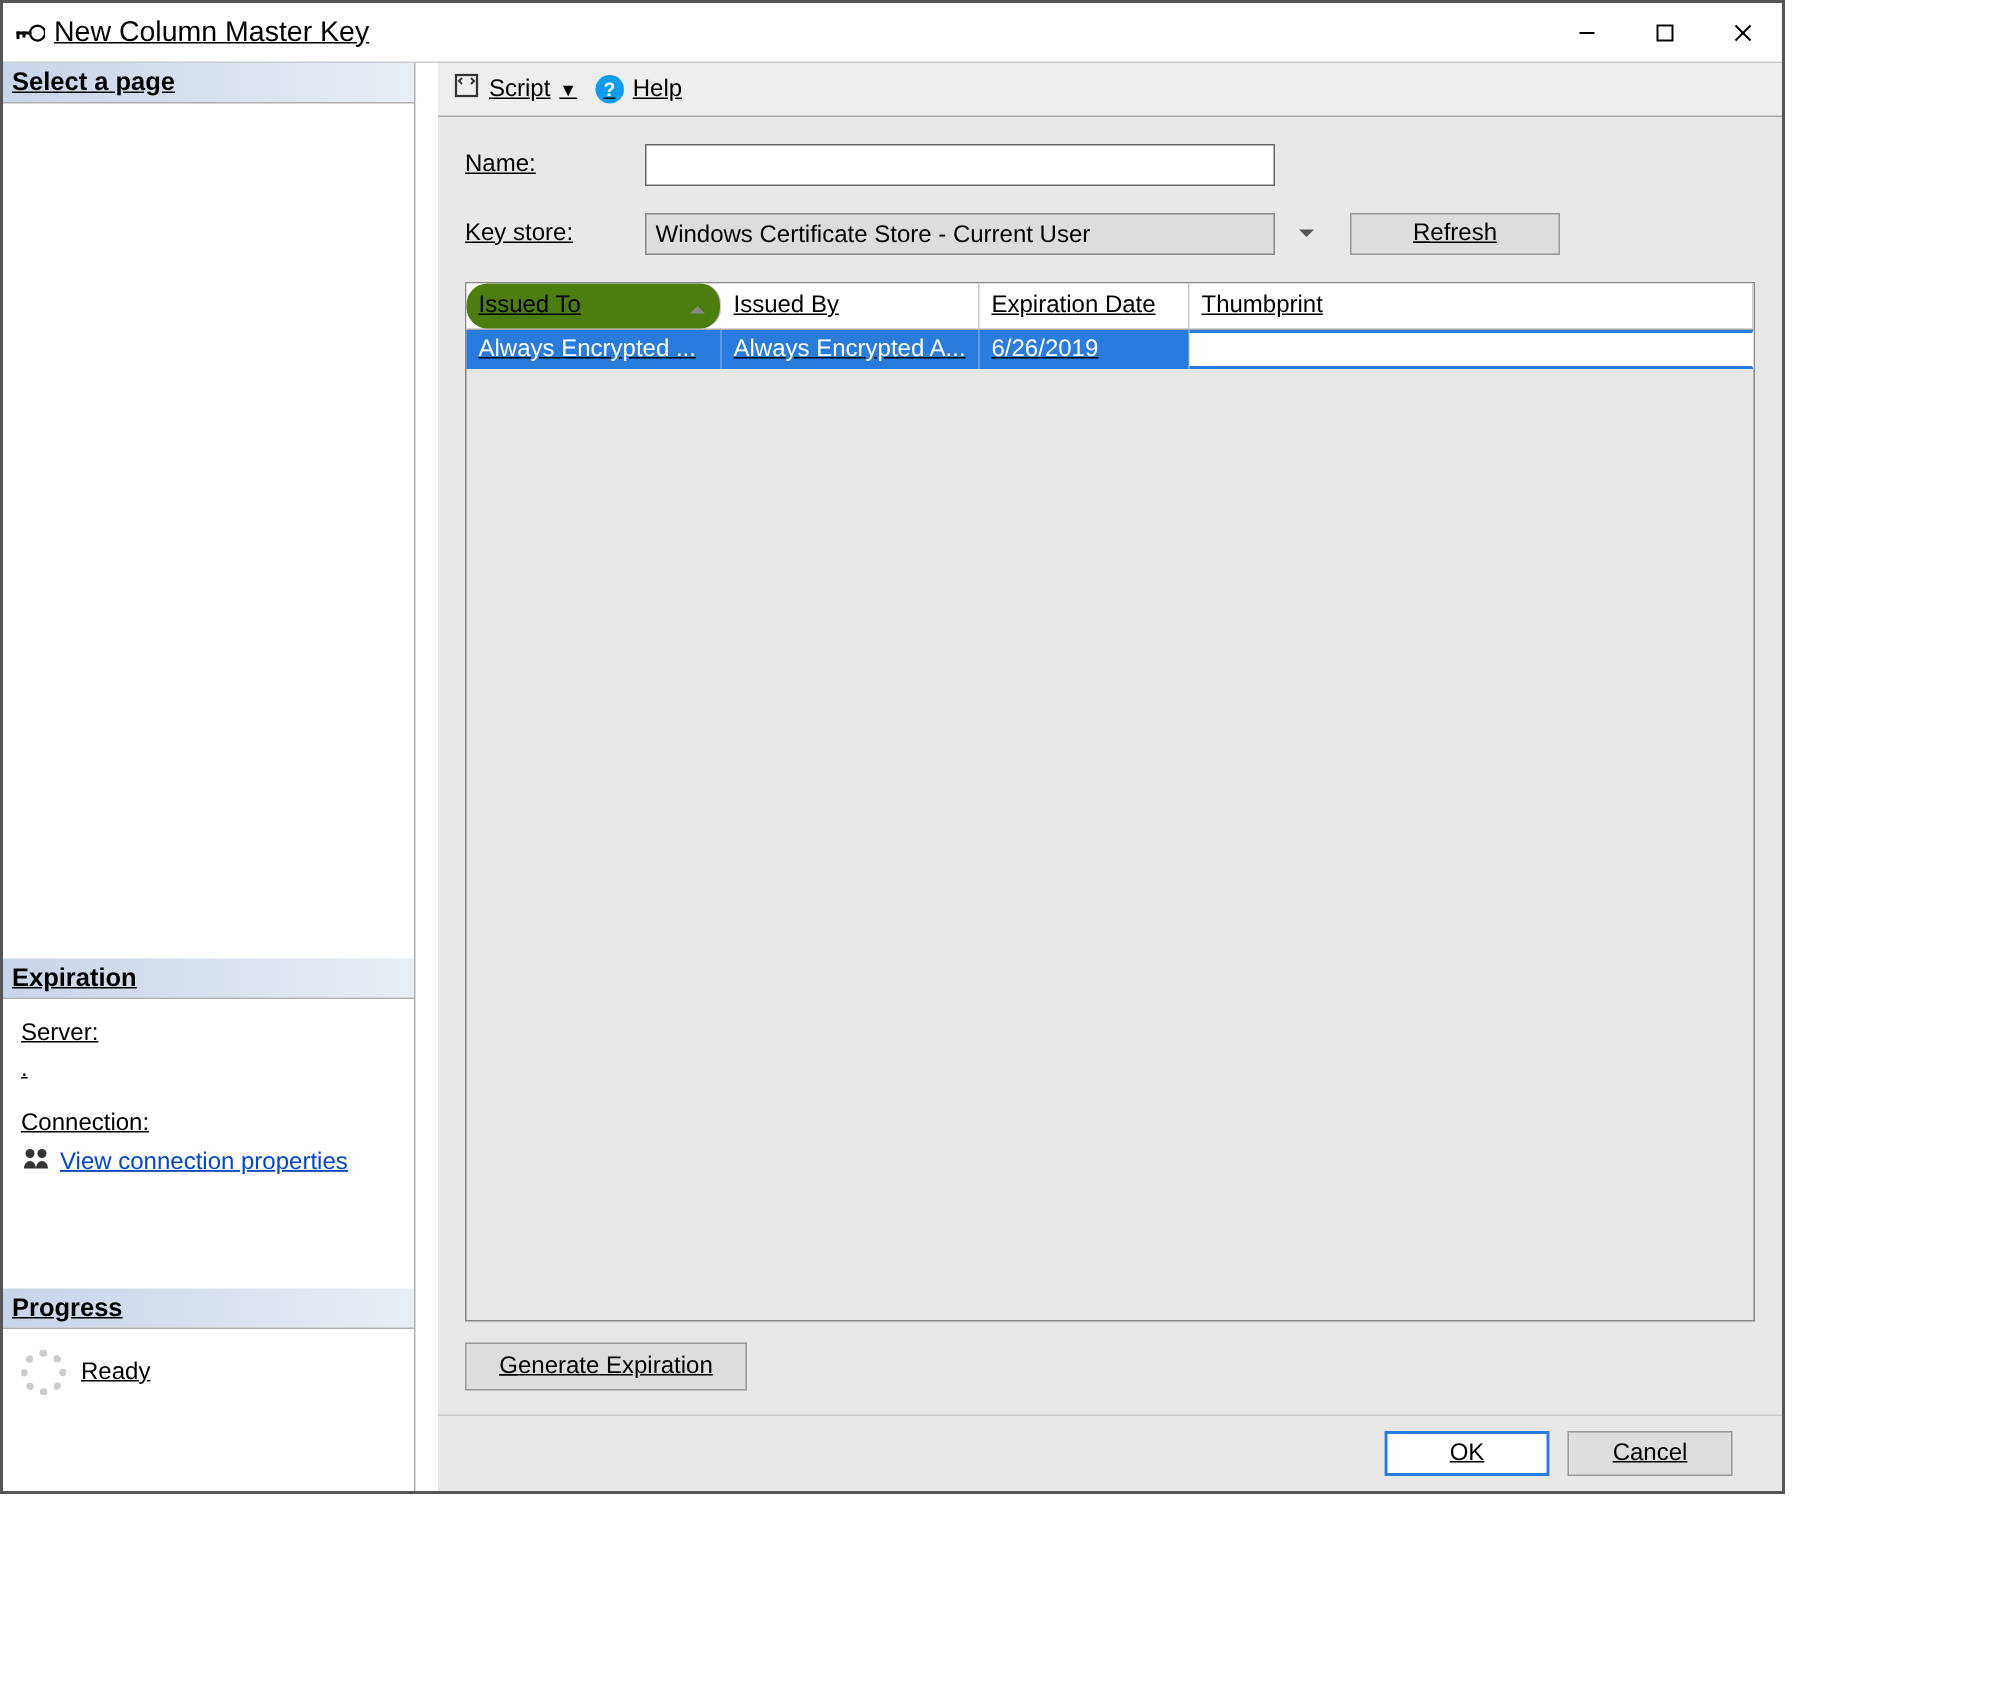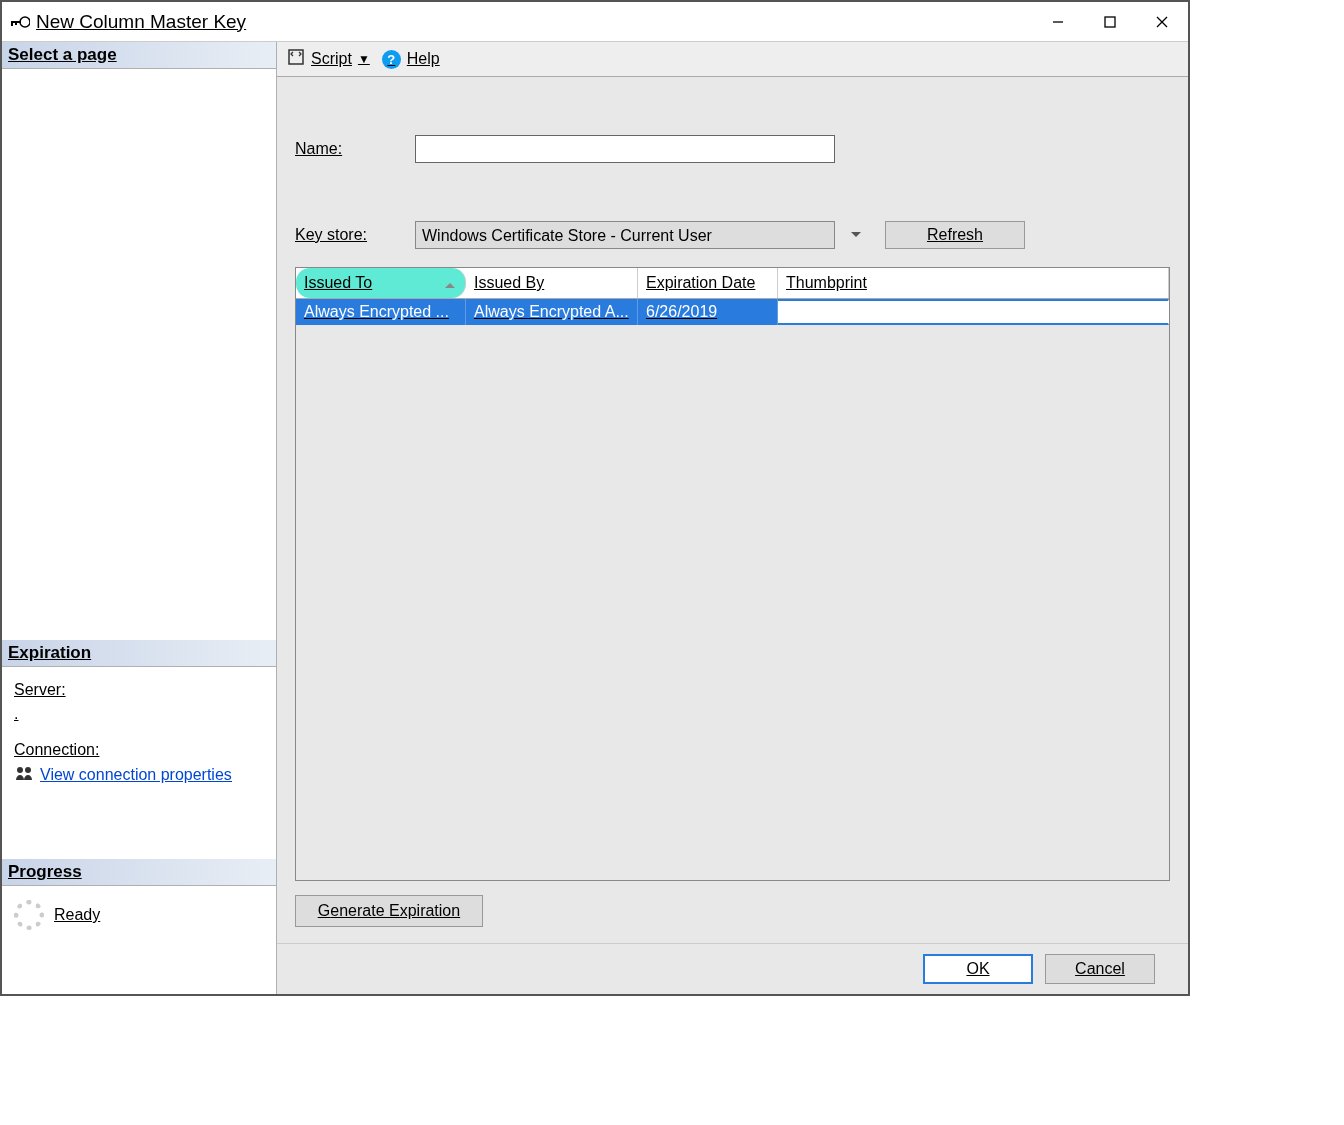--- a/index.html
+++ b/index.html
@@ -3,52 +3,52 @@
 <meta charset="utf-8">
 <style>
 * { box-sizing: border-box; font-family: "Segoe UI", Tahoma, sans-serif; }
 body { margin: 0; background: #fff; font-size: 13.5px; }
 .window { width: 1190px; height: 996px; border: 2px solid #555; background: #fff; position: relative; display: flex; flex-direction: column; text-decoration: underline; }
 .titlebar { height: 40px; display: flex; align-items: center; padding-left: 8px; background: #fff; border-bottom: 1px solid #ccc; }
 .titlebar .key-icon { margin-right: 6px; display: inline-flex; }
 .titlebar-title { font-size: 19px; color: #000; }
 .win-controls { margin-left: auto; display: flex; }
 .win-btn { width: 52px; height: 38px; display: flex; align-items: center; justify-content: center; font-size: 16px; }
-.content { flex: 1; display: flex; }
+.content { flex: 1; display: flex; gap: 15px; }
 .sidebar { width: 275px; background: #fff; border-right: 1px solid #b0b0b0; display: flex; flex-direction: column; }
 .section-head { background: linear-gradient(to right, #c8d4e8, #e8eef5); font-weight: bold; font-size: 17px; padding: 3px 6px; border-bottom: 1px solid #b0b0b0; }
 .section-body { padding: 8px 12px; font-size: 16px; }
 .section-body div { margin: 6px 0; }
 .section-spacer { flex: 1; }
 .conn-link { color: #0046d5; text-decoration: underline; }
 .conn-link-row { display: flex; align-items: center; gap: 6px; margin-top: 30px; }
 .progress-row { display: flex; align-items: center; gap: 10px; }
 .spinner { width: 30px; height: 30px; border: 5px dotted #ccc; border-radius: 50%; }
 .main { flex: 1; background: #e8e8e8; display: flex; flex-direction: column; }
 .toolbar { padding: 6px 10px; border-bottom: 1px solid #aaa; background: #eee; display: flex; align-items: center; gap: 6px; font-size: 16px; }
 .toolbar .caret { font-size: 12px; }
 .help-circle { width: 19px; height: 19px; border-radius: 50%; background: #0e9cf0; color: #fff; display: inline-flex; align-items: center; justify-content: center; font-weight: bold; font-size: 13px; margin-left: 6px; }
 .main-body { flex: 1; padding: 18px 18px 0 18px; display: flex; flex-direction: column; }
-.form-row { display: flex; align-items: center; margin-bottom: 18px; font-size: 16px; margin-top: 40px; }
+.form-row { display: flex; align-items: center; margin-bottom: 18px; font-size: 16px; }
 .form-row label { width: 120px; }
 .form-row input.txt { width: 420px; height: 28px; border: 1px solid #666; padding: 2px 6px; background:#fff; }
 .form-row select { width: 420px; height: 28px; border: 1px solid #888; background: #ddd; padding: 0 6px; font-size: 16px; appearance: none; }
 .select-wrap { position: relative; width: 456px; }
 .select-wrap::after { content: ""; position: absolute; right: 10px; top: 11px; border: 5px solid transparent; border-top-color: #555; }
 .refresh-btn { margin-left: 14px; height: 28px; width: 140px; border: 1px solid #999; background: #ddd; font-size: 16px; }
 .refresh-btn u { text-decoration: underline; }
 .enclave-row { border: 3px solid #d11; padding: 8px 14px; display: inline-flex; align-items: center; gap: 22px; margin-left: 100px; margin-bottom: 14px; }
 .enclave-row input[type=checkbox] { width: 17px; height: 17px; margin-right: 4px; }
 .enclave-row label { font-size: 16px; }
 .enclave-row label span.u { text-decoration: underline; }
 .enclave-row a { color: #0046d5; text-decoration: underline; font-size: 16px; }
 .grid { flex: 1; background: #e8e8e8; border: 1px solid #888; }
 .grid-head { display: flex; background: #fff; border-bottom: 1px solid #aaa; }
 .grid-head .col { border-right: 1px solid #ccc; padding: 6px 8px; font-size: 16px; display: flex; align-items: center; position: relative; }
-.grid-head .col.sorted { background: #5eead4; border-radius: 14px; }
+.grid-head .col.sorted { background: #4d7c0f; border-radius: 14px; }
 .grid-head .col .sort { position: absolute; right: 10px; top: 10px; border: 5px solid transparent; border-bottom-color: #888; }
 .grid-row { display: flex; }
 .grid-row .cell { border-right: 1px solid rgba(255,255,255,.25); padding: 4px 8px; font-size: 16px; }
 .grid-row.sel .cell { background: #2a7bde; color: #fff; }
 .grid-row.sel .cell.last { background: #fff; color:#000; border-top:2px solid #2a7bde; border-bottom:2px solid #2a7bde; }
 .col-0,.cell-0 { width: 170px; }
 .col-1,.cell-1 { width: 172px; }
 .col-2,.cell-2 { width: 140px; }
 .col-3,.cell-3 { flex: 1; min-width: 260px; }
 .gen-btn { margin-top: 14px; height: 32px; width: 188px; border: 1px solid #999; background: #ddd; font-size: 16px; text-align: center; }

